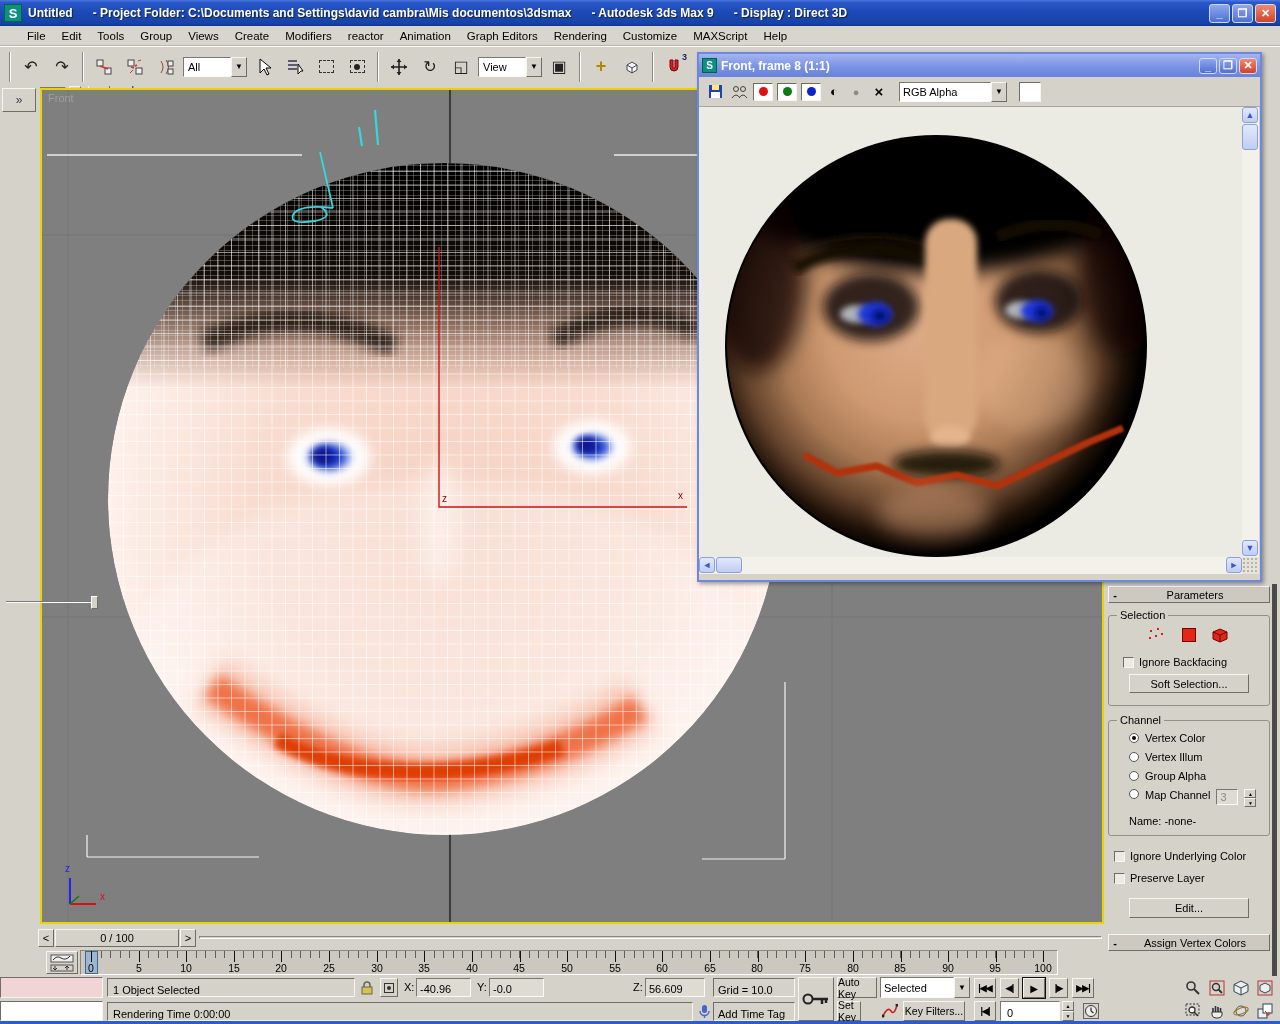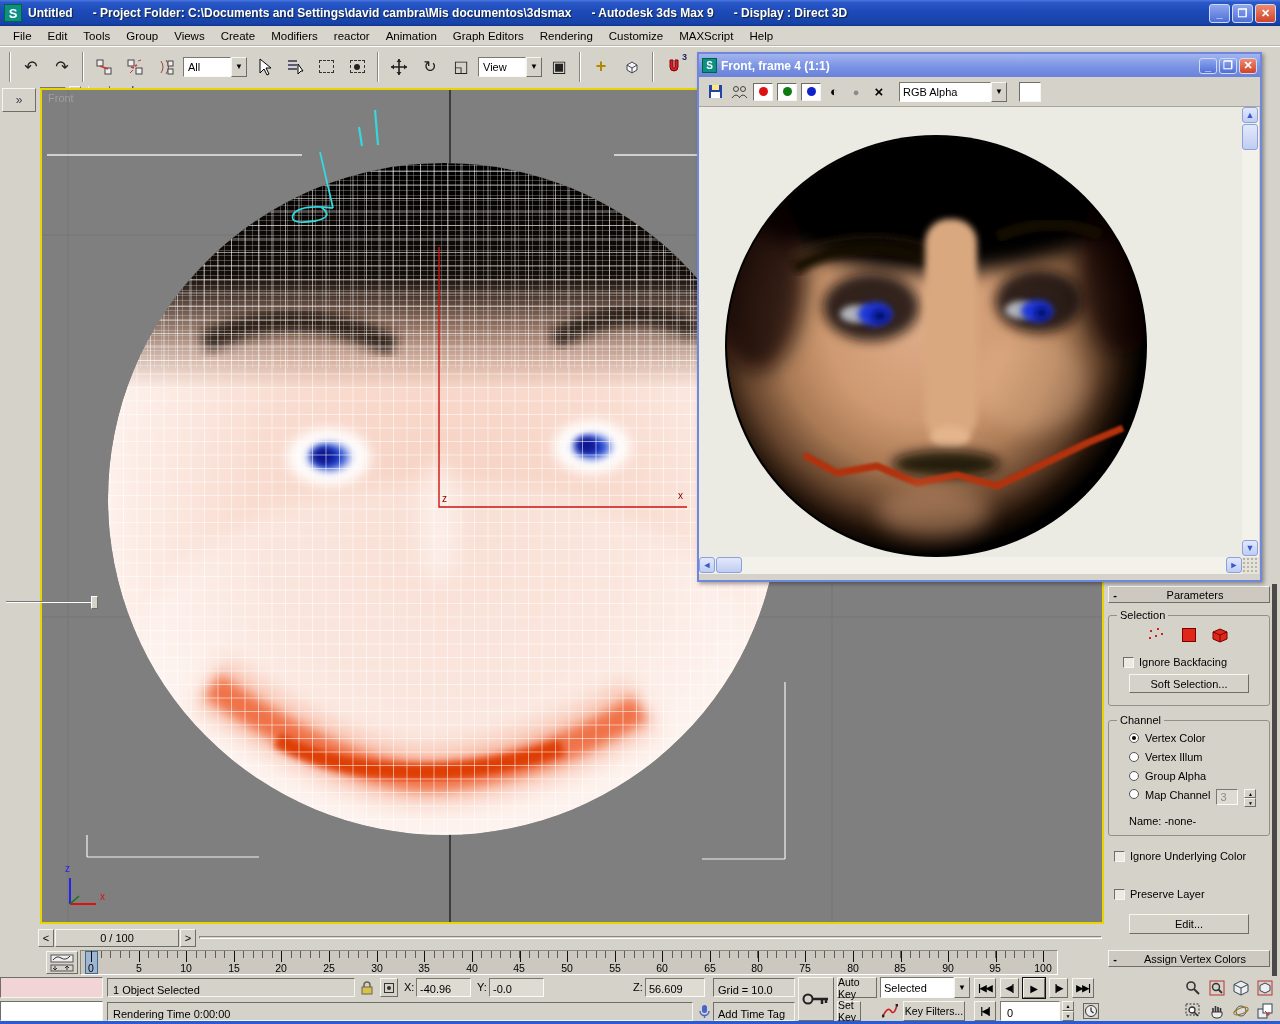--- a/index.html
+++ b/index.html
@@ -14,21 +14,21 @@
   .btn{display:flex;align-items:center;justify-content:center;cursor:default;}
   .pressed{border-color:#6f6d66 #f7f5ef #f7f5ef #6f6d66;background:#cac6be;}
   
   #titlebar{left:0;top:0;width:1280px;height:26px;background:linear-gradient(180deg,#4a77e0 0%,#2a58c8 10%,#1d4ab8 45%,#1742a8 90%,#0f378f 100%);display:flex;align-items:center;padding:0 4px;}
   #titlebar .ttext{color:#fff;font-weight:bold;font-size:12px;white-space:pre;overflow:hidden;flex:1;margin-left:6px;text-shadow:1px 1px 1px #123;}
   .winbtn{width:21px;height:19px;border-radius:3px;margin-left:2px;display:flex;align-items:center;justify-content:center;color:#fff;font-size:11px;font-weight:bold;border:1px solid #cfdaf4;}
   .winbtn.bluish{background:linear-gradient(180deg,#8fa7ef,#4e6fd6);}
   .winbtn.reddish{background:linear-gradient(180deg,#ef8a70,#cf4428);}
   .applogo{width:18px;height:18px;background:#0d8f86;border:1px solid #063;color:#fff;font-weight:bold;font-size:13px;display:flex;align-items:center;justify-content:center;}
   
-  #menubar{left:0;top:26px;width:1280px;height:20px;background:#d8d5cd;border-bottom:1px solid #b9b6ae;display:flex;align-items:center;padding-left:5px;}
+  #menubar{left:0;top:26px;width:1280px;height:20px;background:#d8d5cd;border-bottom:1px solid #b9b6ae;display:flex;align-items:center;padding-left:19px;}
   .menuitem{padding:2px 8px;font-size:11.5px;}
   
   #toolbar{left:0;top:46px;width:1280px;height:40px;background:#d5d2ca;border-top:1px solid #fff;display:flex;align-items:center;gap:3px;padding-left:6px;}
   .tbtn{width:28px;height:30px;display:flex;align-items:center;justify-content:center;font-size:16px;color:#222;}
   .tsep{width:2px;height:30px;border-left:1px solid #8a877f;border-right:1px solid #fff;margin:0 3px;}
   .combo{display:flex;align-items:center;height:20px;}
   .combo .cval{height:20px;display:flex;align-items:center;padding:0 4px;min-width:44px;}
   .combo .cbtn{width:16px;height:20px;font-size:8px;}
   
   #viewport{left:40px;top:88px;width:1064px;height:836px;border:2px solid #e8d400;background:#7f7f7f;}
@@ -329,21 +329,21 @@
               <span>▼</span>
             </span>
         </div>
         <div style="margin:8px 0 2px 14px">Name: -none-</div>
       </div>
 
       <div style="display:flex;align-items:center;gap:5px;margin:14px 0 0 6px">
         <span class="ckbox"></span>
         <span>Ignore Underlying Color</span>
       </div>
-      <div style="display:flex;align-items:center;gap:5px;margin:26px 0 0 6px">
+      <div style="display:flex;align-items:center;gap:5px;margin:10px 0 0 6px">
         <span class="ckbox"></span>
         <span>Preserve Layer</span>
       </div>
       <div class="r btn" style="width:120px;height:20px;margin:14px auto 0">Edit...</div>
 
       <div class="rollout" style="margin-top:16px">
         <span class="minus">-</span>
         <span class="rtext">Assign Vertex Colors</span>
       </div>
     </div>
@@ -542,21 +542,21 @@
           <rect x="1" y="6" width="9" height="9" fill="#eee" stroke="#345"></rect>
           <rect x="6" y="1" width="9" height="9" fill="#fff" stroke="#345"></rect>
           <path d="M8,8l4,4M12,12h-3M12,12v-3" stroke="#b33" fill="none"></path>
         </svg>
     </div>
   </div>
 
   <div id="rfw" class="abs">
     <div class="wtitle">
       <div class="applogo" style="width:15px;height:15px;font-size:10px">S</div>
-      <span>Front, frame 4 (1:1)</span>
+      <span>Front, frame 8 (1:1)</span>
       <span style="margin-left:auto;display:flex">
         <span class="winbtn bluish" style="width:18px;height:16px">_</span>
         <span class="winbtn bluish" style="width:18px;height:16px">❐</span>
         <span class="winbtn reddish" style="width:18px;height:16px">✕</span>
       </span>
     </div>
     <div id="rfwtools">
       <div class="minibtn" style="position:static;width:20px;height:20px">
         <svg width="15" height="15">
             <rect x="1" y="1" width="13" height="13" fill="#2244aa"></rect>

